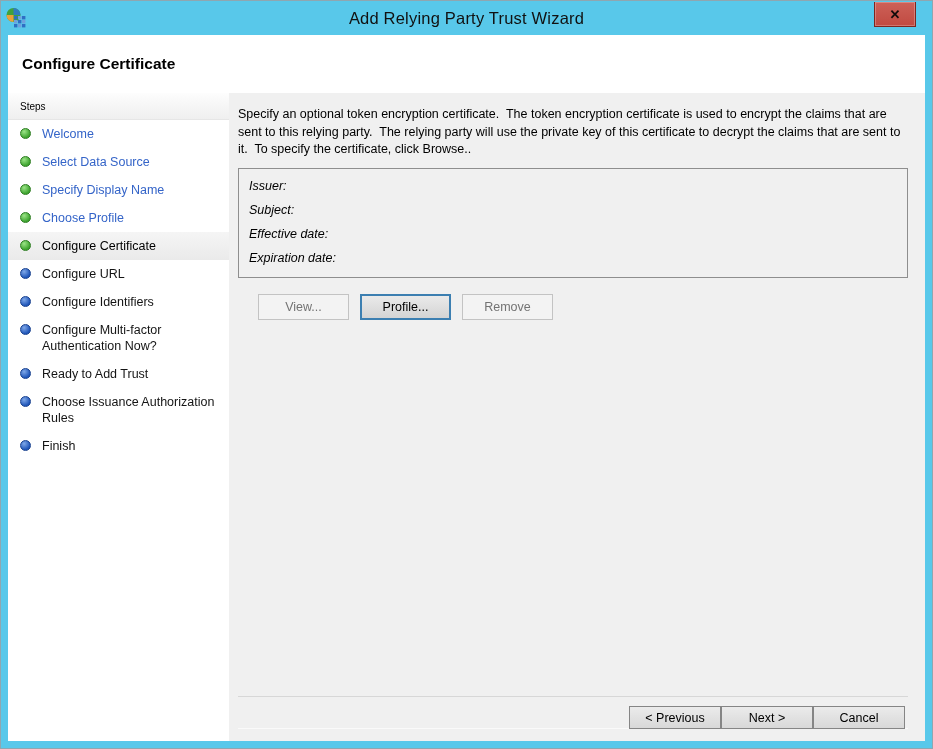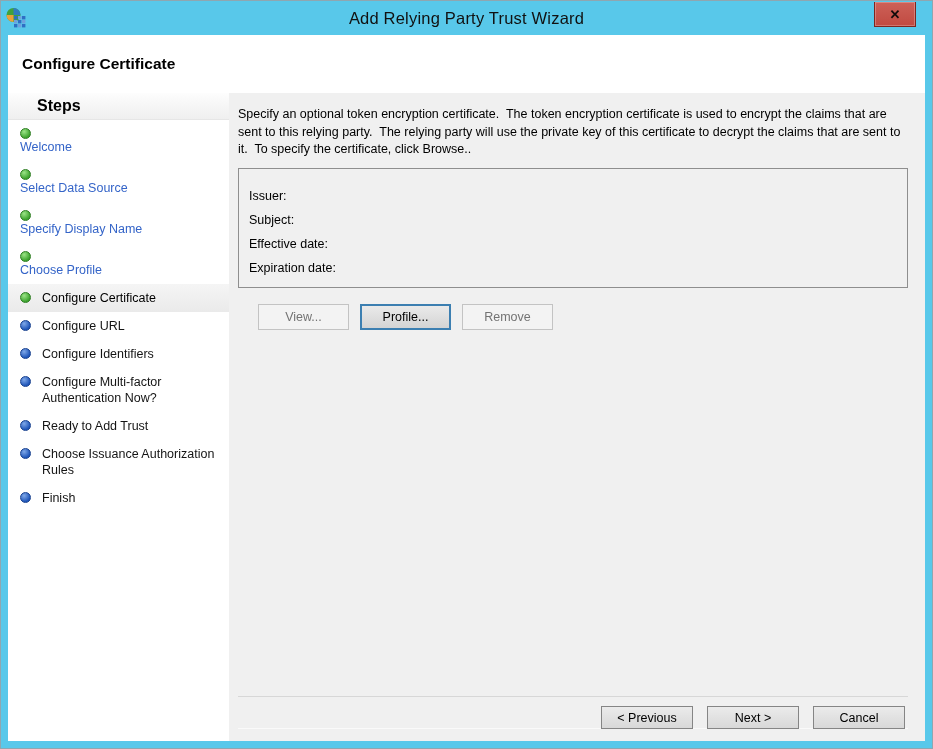--- a/index.html
+++ b/index.html
@@ -54,65 +54,66 @@
   }
   .page-header h1 { font-size:15.5px; font-weight:bold; color:#000; }
   .main { flex:1; display:flex; min-height:0; }
   
   .sidebar { width:221px; background:#ffffff; display:flex; flex-direction:column; }
   .steps-header {
     height:27px;
     background:linear-gradient(#FDFDFD,#EFEFEF);
     border-bottom:1px solid #E6E6E6;
     display:flex; align-items:center;
-    padding-left:29px;
-    font-size:16px; font-weight:bold; color:#000;
+    padding-left:12px;
+    font-size:10px; font-weight:normal; color:#000;
   }
   .step-item {
     display:flex; align-items:flex-start;
     padding:6px 8px 6px 12px;
     font-size:12.5px; line-height:16px;
     cursor:default;
   }
   .step-item .bullet {
     flex:0 0 11px; width:11px; height:11px;
     border-radius:50%;
     margin:2px 11px 0 0;
   }
   .bullet.done {
     background:radial-gradient(circle at 35% 30%, #9BE487, #3DA32E 70%);
     border:1px solid #2C7D20;
   }
   .bullet.pending {
     background:radial-gradient(circle at 35% 30%, #7FA8E8, #1F55B8 70%);
     border:1px solid #17408F;
   }
-  .step-item.done  { color:#3464C8; cursor:pointer;flex-direction:column; }
+  .step-item.done  { color:#3464C8; cursor:pointer; }
   .step-item.current {
     color:#000;
     background:linear-gradient(#F5F5F5,#EAEAEA);
   }
   .step-item.pending { color:#141414; }
   
   .content {
     flex:1;
     background:#F0F0F0;
     display:flex; flex-direction:column;
     padding:13px 17px 12px 9px;
   }
   .desc {
     font-size:12.5px; line-height:17.5px; color:#000;
     white-space:pre-wrap;
     width:664px;
     margin-bottom:9px;
   }
   .cert-box {
     border:1px solid #8E8E8E;
-    padding:15px 10px 7px 10px;
+    padding:5px 10px 7px 10px;
     margin-bottom:16px;
+    font-style:italic;
   }
   .cert-row { font-size:12.5px; color:#000; line-height:24px; }
   .cert-actions { display:flex; gap:11px; padding-left:20px; }
   .btn {
     font-family:"Liberation Sans", sans-serif;
     font-size:12.5px; color:#000;
     background:linear-gradient(#EBEBEB,#D8D8D8);
     border:1px solid #858585;
     min-width:91px; height:26px;
     cursor:pointer;
@@ -125,21 +126,21 @@
   }
   .btn.focused {
     border:2px solid #3C7FB1;
     background:linear-gradient(#EAEAEA,#D4D4D4);
   }
   .footer {
     margin-top:auto;
     border-top:1px solid #D7D7D7;
     box-shadow:0 -1px 0 #FAFAFA inset;
     padding:9px 3px 0 0;
-    display:flex; justify-content:flex-end; gap:14px;
+    display:flex; justify-content:flex-end; gap:0;
   }
   .footer .btn { height:23px; min-width:92px; }
 </style>
 </head>
 <body>
 
 <div class="window">
   <div class="titlebar">
     <svg class="app-icon" viewBox="0 0 22 22">
       <circle cx="8.5" cy="8" r="7" fill="#3FA23E"></circle>

